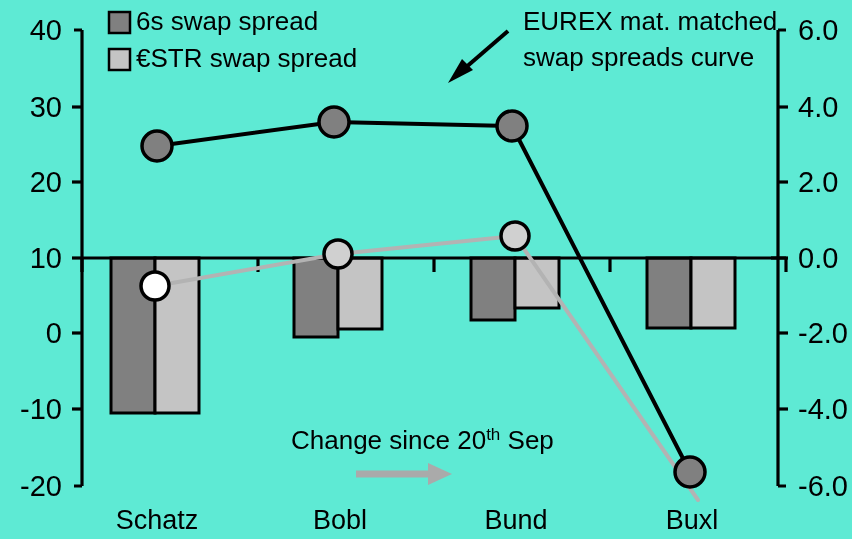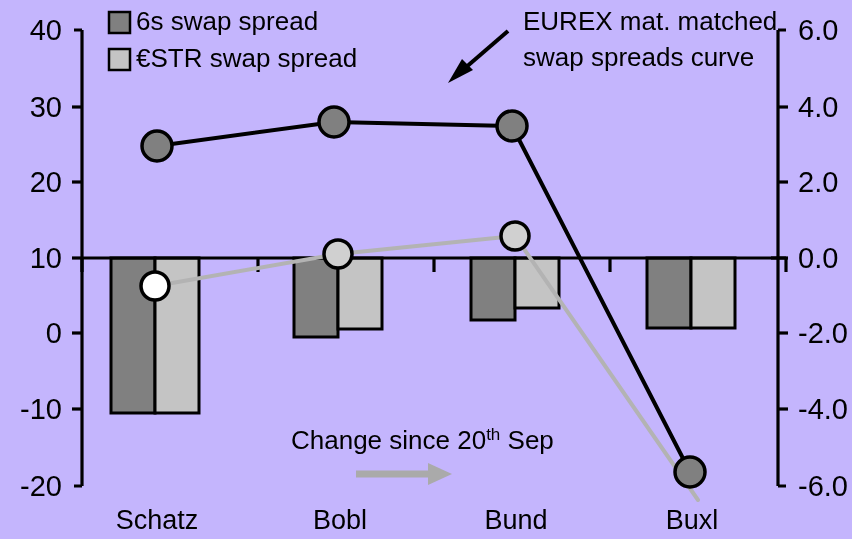--- a/index.html
+++ b/index.html
@@ -8,21 +8,21 @@
     background: #ffffff;
   }
   body {
     font-family: "Liberation Sans", sans-serif;
     color: #000000;
   }
   #chart-root {
     position: relative;
     width: 852px;
     height: 539px;
-    background: #c4b5fd;
+    background: #5eead4;
     overflow: hidden;
   }
   #chart-svg {
     position: absolute;
     left: 0;
     top: 0;
   }
   .tick-label {
     font-family: "Liberation Sans", sans-serif;
     font-size: 29px;

